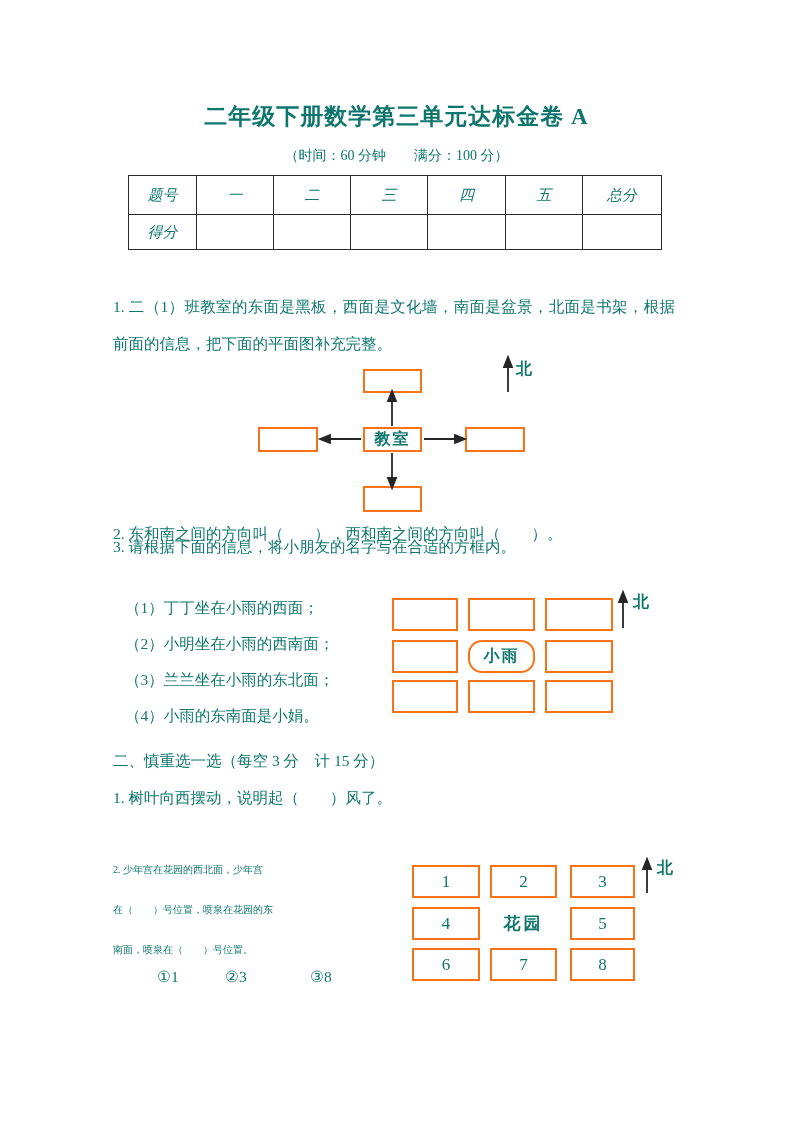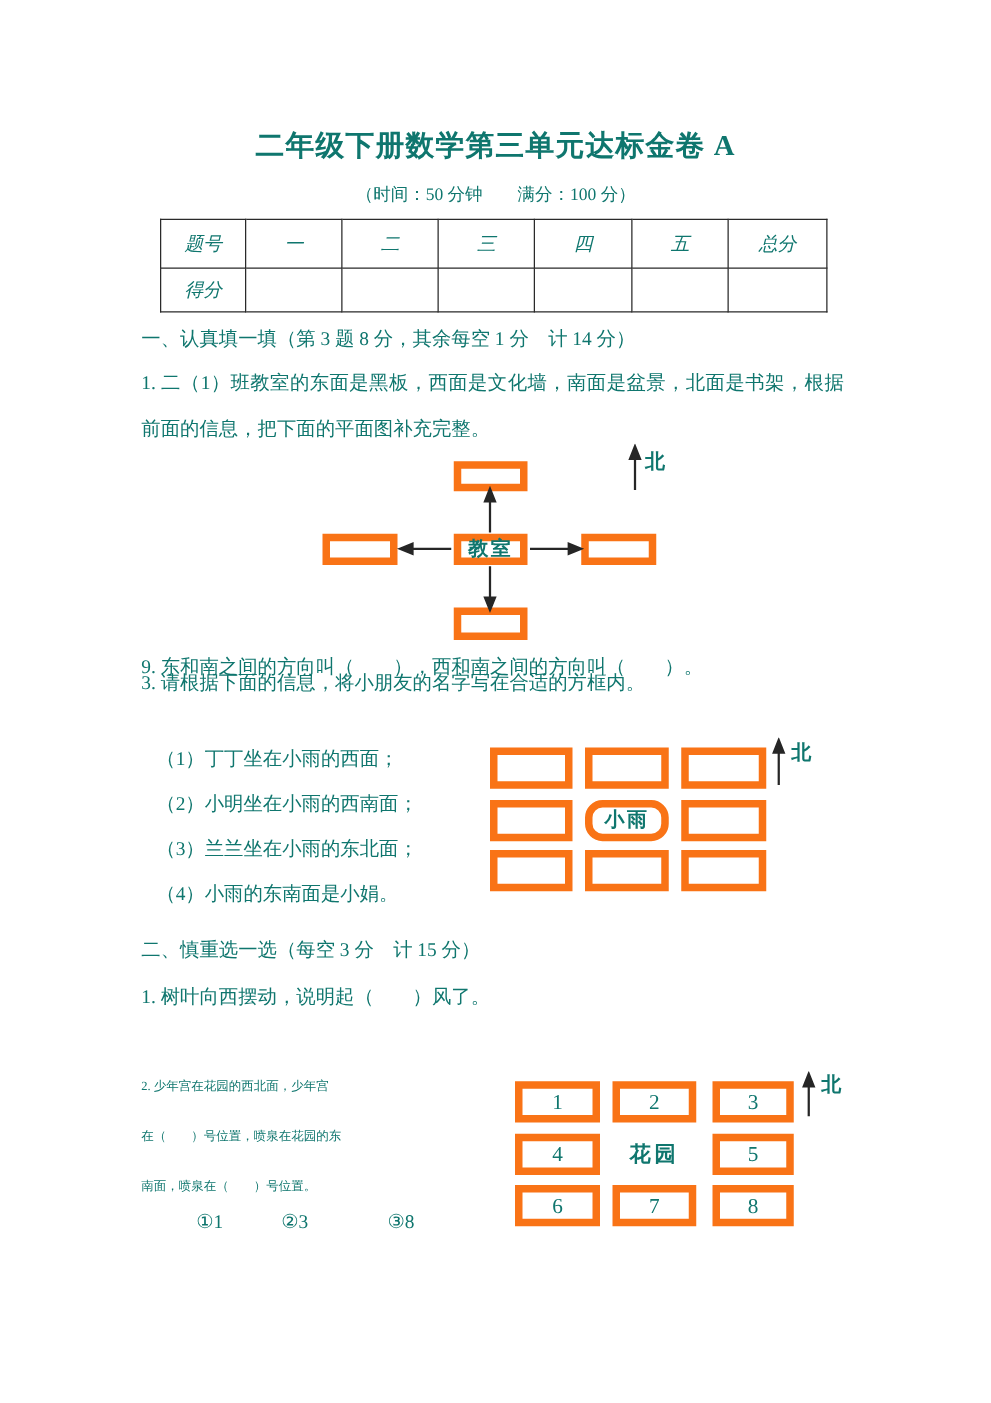--- a/index.html
+++ b/index.html
@@ -33,42 +33,42 @@
   table.score td{
     border:1.5px solid #2a2a2a;
     text-align:center;vertical-align:middle;
     padding:0;
   }
   tr.hdr td{height:38px;}
   tr.scr td{height:34px;}
   .bodytext{font-size:15.5px;line-height:37px;}
   .just{text-align:justify;}
   .box{
-    position:absolute;border:6px solid #f97316;box-sizing:border-box;
+    position:absolute;border:2px solid #f97316;box-sizing:border-box;
     display:flex;align-items:center;justify-content:center;
     background:#fff;
     text-align:right;
   }
   .clabel{font-size:16px;font-weight:bold;letter-spacing:2px;}
   .numlabel{font-size:17px;}
   .northlabel{position:absolute;font-size:16px;font-weight:bold;}
   .centercell{
     position:absolute;display:flex;align-items:center;justify-content:center;
     font-size:17px;font-weight:bold;letter-spacing:3px;
   }
   .opt{position:absolute;font-size:15.5px;}
   svg{display:block;}
 </style>
 </head>
 <body>
 
 <div class="page">
 
   <div class="abs title">二年级下册数学第三单元达标金卷 A</div>
-  <div class="abs subtitle">（时间：50 分钟　　满分：100 分）</div>
+  <div class="abs subtitle">（时间：60 分钟　　满分：100 分）</div>
 
   <table class="score">
     <colgroup>
       <col style="width:68px">
         <col style="width:77px">
         <col style="width:77px">
       <col style="width:77px">
         <col style="width:78px">
         <col style="width:77px">
       <col style="width:79px">
@@ -88,21 +88,20 @@
       <td></td>
       <td></td>
       <td></td>
       <td></td>
       <td></td>
       <td></td>
     </tr>
   </tbody>
     </table>
 
-  <div class="abs bodytext" style="left:113px;top:253px;">一、认真填一填（第 3 题 8 分，其余每空 1 分　计 14 分）</div>
 
   <div class="abs bodytext just" style="left:113px;top:288px;width:562px;">1. 二（1）班教室的东面是黑板，西面是文化墙，南面是盆景，北面是书架，根据前面的信息，把下面的平面图补充完整。</div>
 
   <div class="abs" style="left:250px;top:355px;width:300px;height:165px;">
     <div class="box" style="left:113px;top:14px;width:59px;height:24px;"></div>
     <div class="box" style="left:8px;top:72px;width:60px;height:25px;"></div>
     <div class="box" style="left:113px;top:72px;width:59px;height:25px;">
       <span class="clabel">教室</span>
     </div>
     <div class="box" style="left:215px;top:72px;width:60px;height:25px;"></div>
@@ -117,21 +116,21 @@
         <polygon points="70,84 80,80 80,88"></polygon>
         <line x1="174" y1="84" x2="207" y2="84"></line>
         <polygon points="215,84 205,80 205,88"></polygon>
         <line x1="258" y1="37" x2="258" y2="10"></line>
         <polygon points="258,2 254,12 262,12"></polygon>
       </g>
     </svg>
     <span class="northlabel" style="left:266px;top:4px;">北</span>
   </div>
 
-  <div class="abs bodytext" style="left:113px;top:515px;">9. 东和南之间的方向叫（　　），西和南之间的方向叫（　　）。</div>
+  <div class="abs bodytext" style="left:113px;top:515px;">2. 东和南之间的方向叫（　　），西和南之间的方向叫（　　）。</div>
   <div class="abs bodytext" style="left:113px;top:528px;">3. 请根据下面的信息，将小朋友的名字写在合适的方框内。</div>
 
   <div class="abs" style="left:125px;top:590px;width:280px;font-size:15.5px;line-height:36px;">
     <div>（1）丁丁坐在小雨的西面；</div>
     <div>（2）小明坐在小雨的西南面；</div>
     <div>（3）兰兰坐在小雨的东北面；</div>
     <div>（4）小雨的东南面是小娟。</div>
   </div>
 
   <div class="abs" style="left:390px;top:588px;width:280px;height:135px;">

